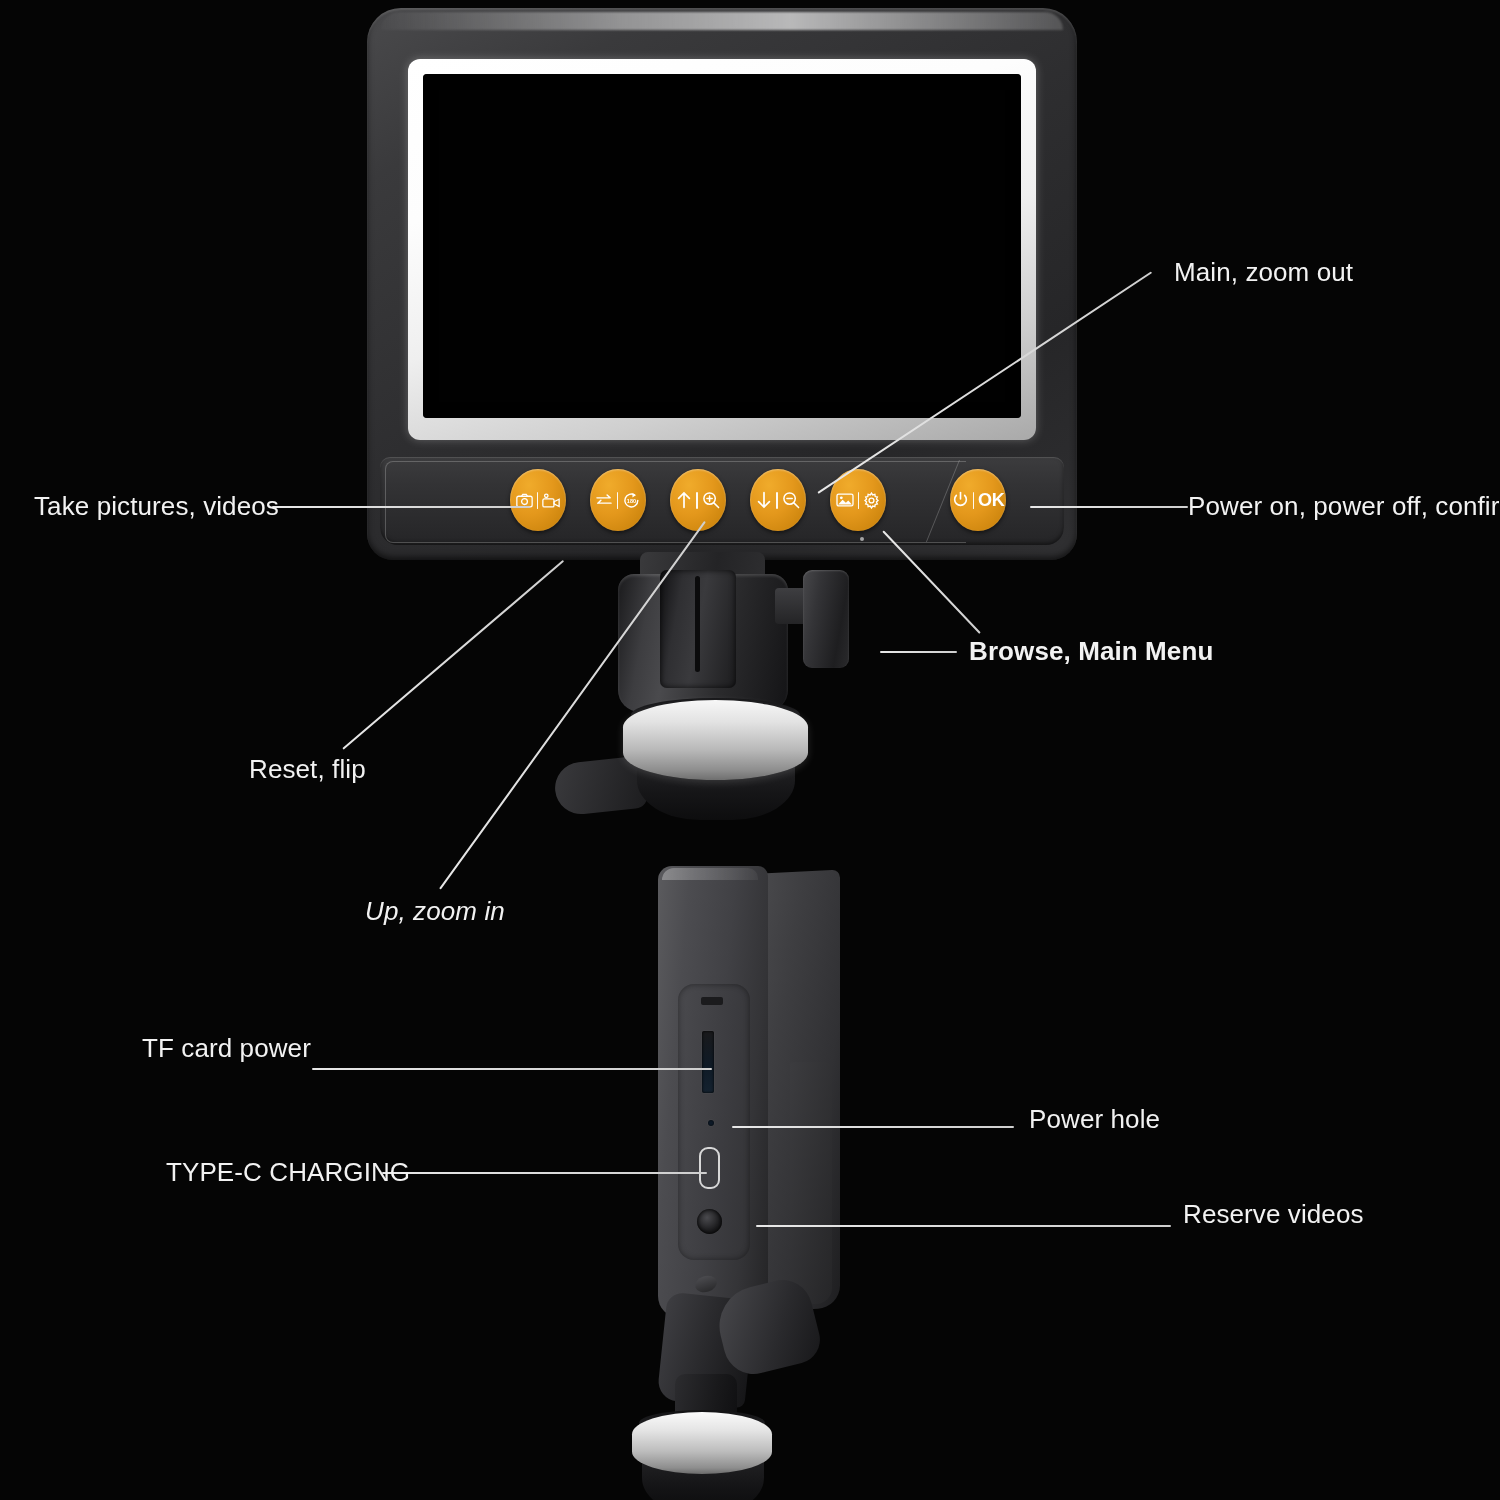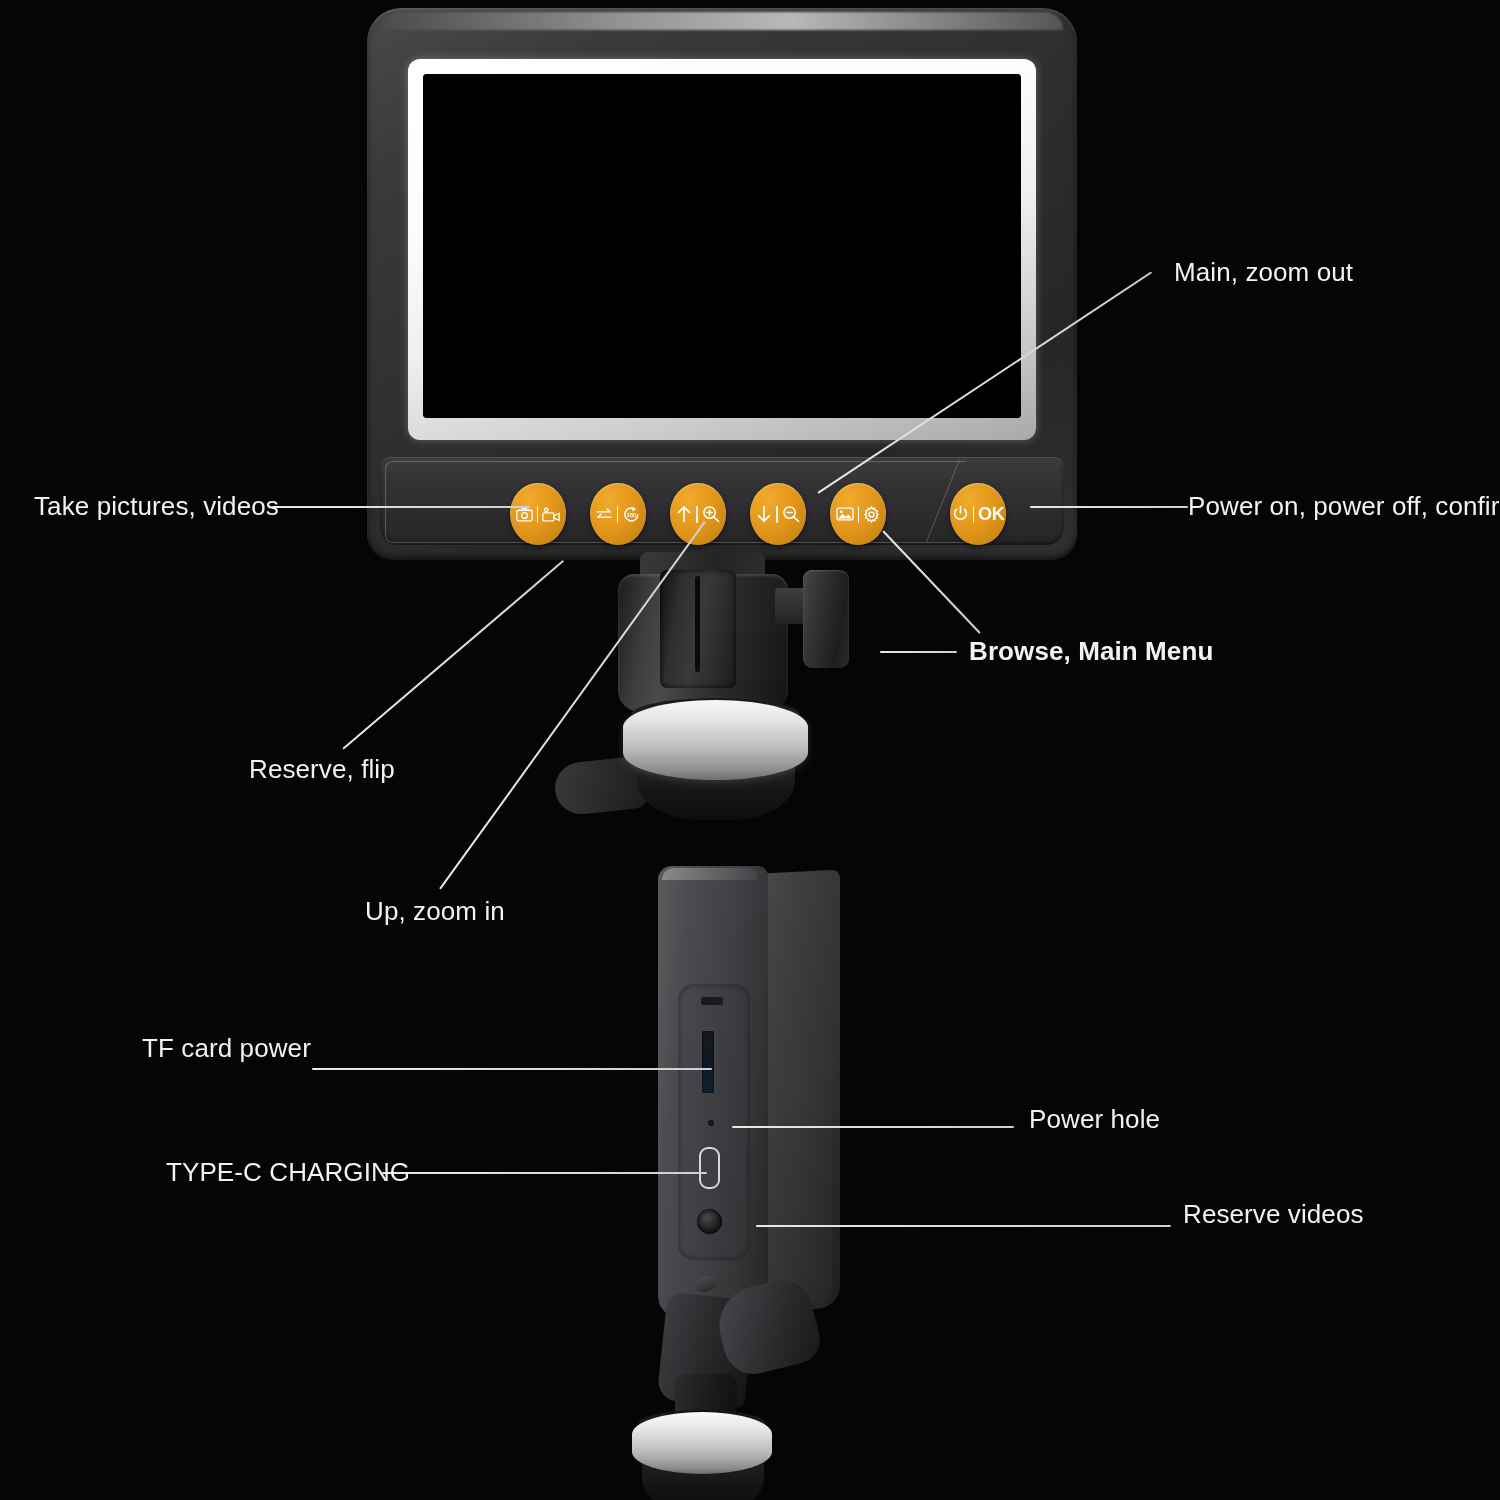--- a/index.html
+++ b/index.html
@@ -79,21 +79,21 @@
     transform-origin:top;
   }
   
   .led-dot{
     position:absolute;left:493px;top:529px;width:4px;height:4px;
     border-radius:50%;background:#cfcfcf;opacity:.75;
   }
 
   
   .btn{
-    position:absolute;top:475px;width:56px;height:62px;
+    position:absolute;top:461px;width:56px;height:62px;
     border-radius:50%;
     background:radial-gradient(ellipse at 34% 26%,#f0ab2b 0%,#e4981c 45%,#cf870f 78%,#b87608 100%);
     box-shadow:0 2px 4px rgba(0,0,0,.55), inset 0 1px 2px rgba(255,255,255,.35);
     display:flex;align-items:center;justify-content:center;
     cursor:pointer;
   }
   .btn .ico{
     display:flex;align-items:center;justify-content:center;gap:2px;
     color:#fff;
   }
@@ -446,23 +446,23 @@
 <div class="leader" style="left:312px; top:1068px; width:400px;"></div>
 
 <div class="leader" style="left:382px; top:1172px; width:325px;"></div>
 
 <div class="leader" style="left:732px; top:1126px; width:282px;"></div>
 
 <div class="leader" style="left:756px; top:1225px; width:415px;"></div>
 
 <div class="label" style="left:34px; top:493px;">Take pictures, videos</div>
 
-<div class="label" style="left:249px; top:756px;">Reserve, flip</div>
-
-<div class="label" style="left:365px; top:898px;">Up, zoom in</div>
+<div class="label" style="left:249px; top:756px;">Reset, flip</div>
+
+<div class="label" style="left:365px; top:898px;font-style:italic;">Up, zoom in</div>
 
 <div class="label" style="left:1174px; top:259px;">Main, zoom out</div>
 
 <div class="label" style="left:969px; top:638px;font-weight:bold;">Browse, Main Menu</div>
 
 <div class="label" style="left:1188px; top:493px;">Power on, power off, confirm</div>
 
 <div class="label" style="left:142px; top:1035px;">TF card power</div>
 
 <div class="label" style="left:166px; top:1159px;">TYPE-C CHARGING</div>

